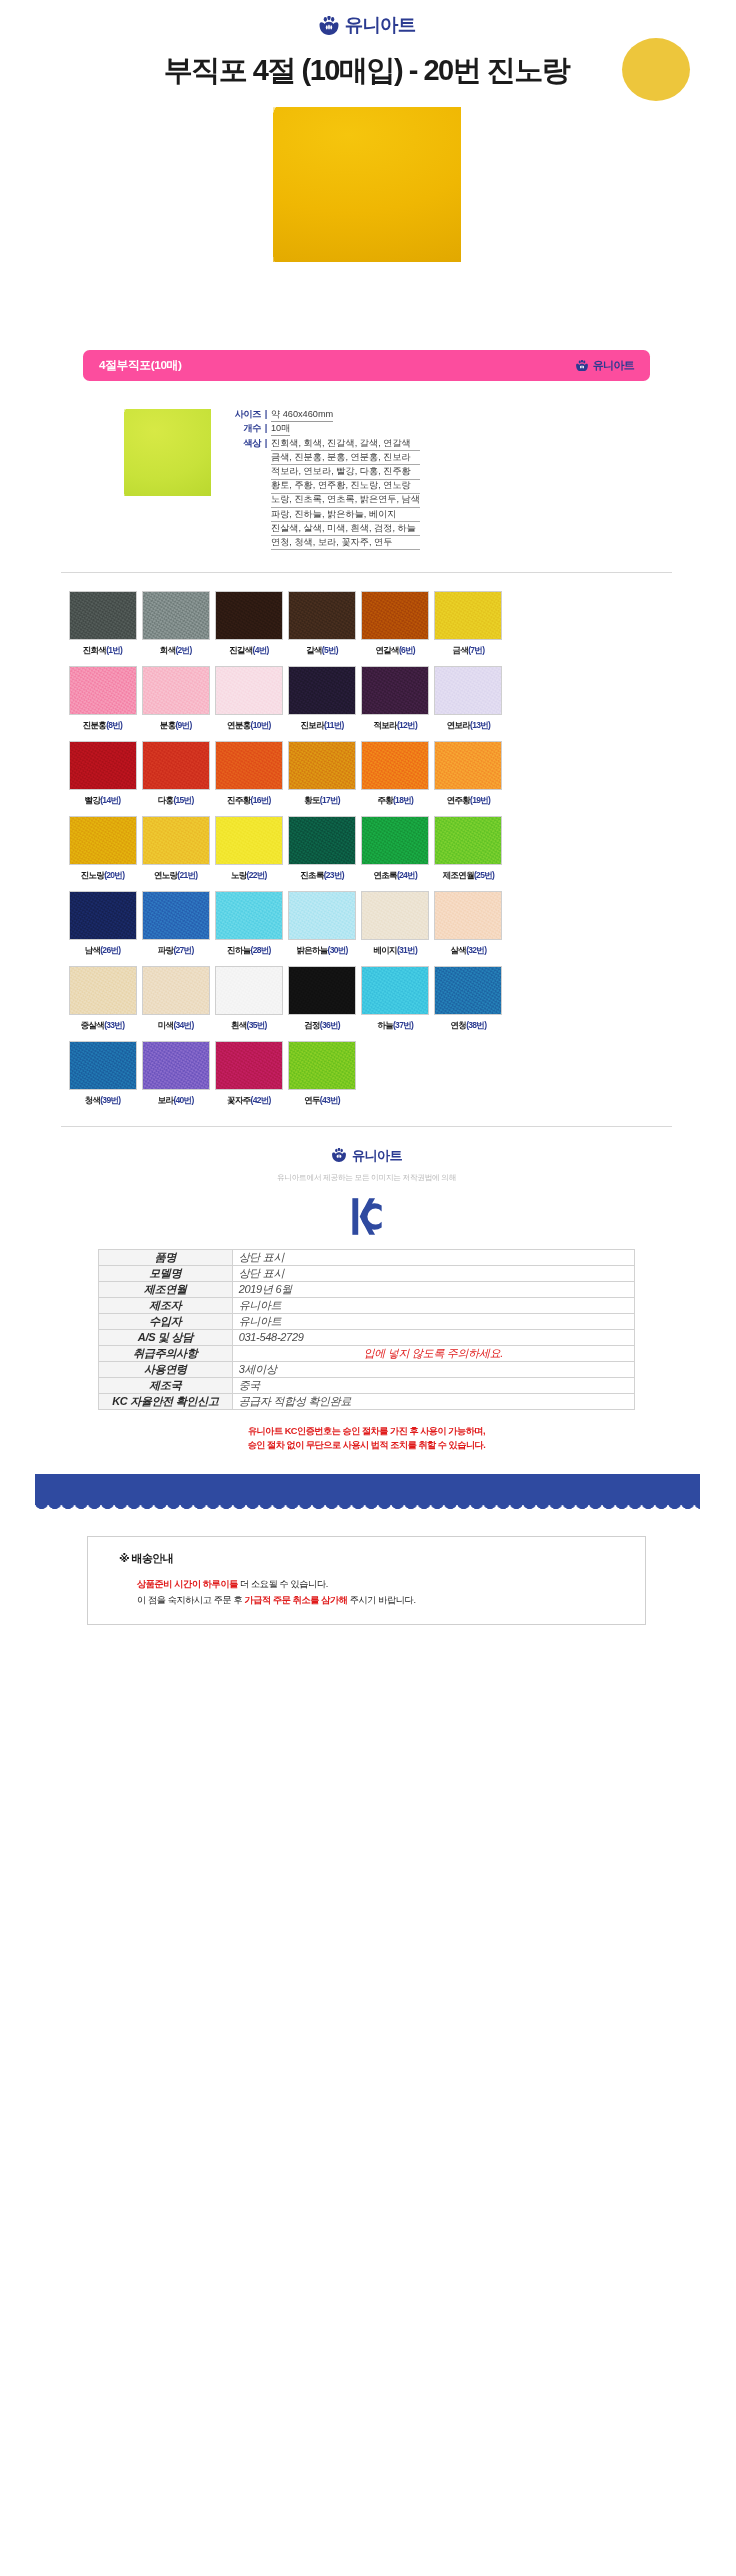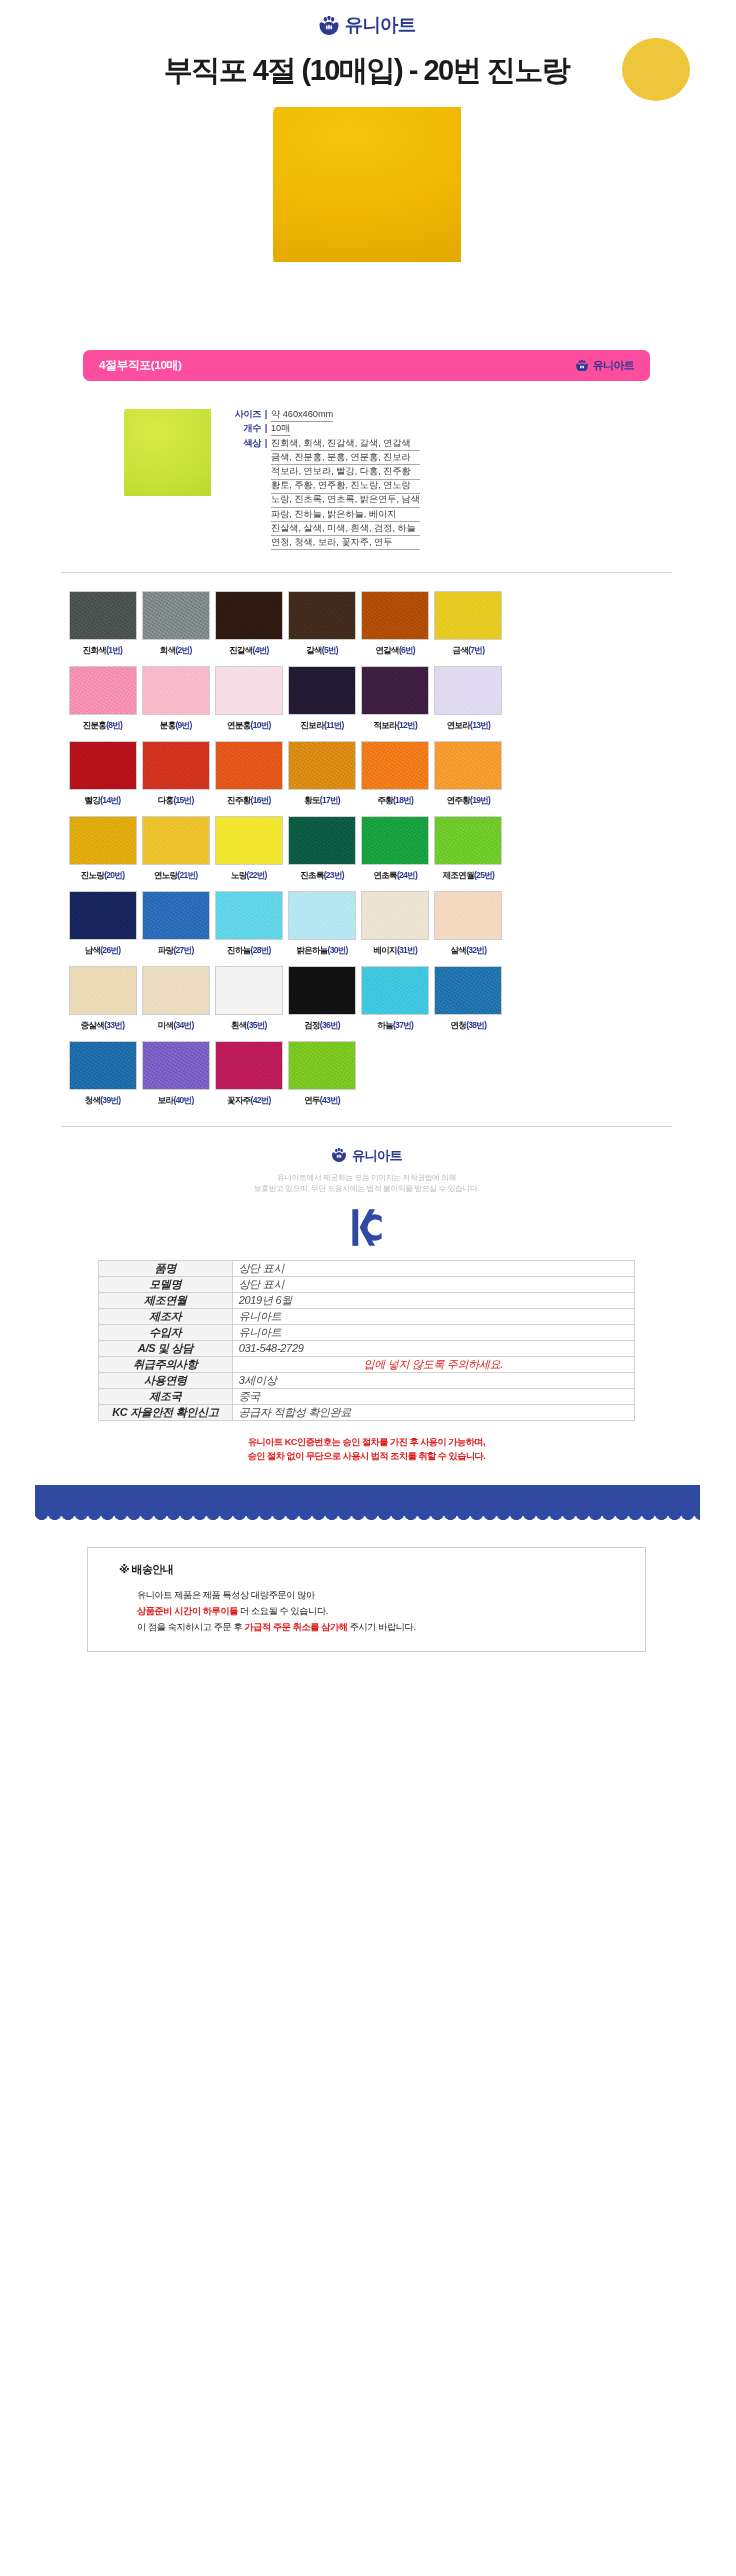--- a/index.html
+++ b/index.html
@@ -397,21 +397,20 @@
         <ellipse cx="40" cy="9" rx="4.5" ry="6.5" fill="#2b3b91"></ellipse>
         <path d="M4 24 C4 14 14 16 18 22 C22 14 38 14 42 22 C46 16 56 14 56 24 C56 42 44 52 30 52 C16 52 4 42 4 24 Z" fill="#2b3b91"></path>
         <ellipse cx="24" cy="31" rx="2.6" ry="6" fill="#ffffff"></ellipse>
         <ellipse cx="30" cy="30" rx="2.6" ry="7" fill="#ffffff"></ellipse>
         <ellipse cx="36" cy="31" rx="2.6" ry="6" fill="#ffffff"></ellipse>
       </svg>
       <span class="brand-name">유니아트</span>
     </div>
     <div class="copy-text">
       <div>유니아트에서 제공하는 모든 이미지는 저작권법에 의해</div>
-      <div>보호받고 있으며, 무단 도용시에는 법적 불이익을 받으실 수 있습니다.</div>
     </div>
   </div>
 
   <div class="kc-mark">
     <svg width="34" height="41" viewBox="0 0 46 56">
       <rect x="3" y="3" width="8" height="50" fill="#2f4aa0"></rect>
       <path d="M13 28 L26 3 L34 3 L20 28 L34 53 L26 53 Z" fill="#2f4aa0"></path>
       <path d="M43 13 A18 18 0 1 0 43 43 L43 35 A11 11 0 1 1 43 21 Z" fill="#2f4aa0"></path>
     </svg>
   </div>
@@ -467,21 +466,20 @@
   </div>
 
   <div class="scallop-wrap">
     <div class="scallop-bar"></div>
     <div class="scallop-teeth"></div>
   </div>
 
   <div class="ship-box">
     <div class="ship-title">※ 배송안내</div>
     <div class="ship-lines">
-      <div>유니아트 제품은 제품 특성상 대량주문이 많아</div>
       <div>
         <span class="red">상품준비 시간이 하루이틀</span><span> 더 소요될 수 있습니다.</span>
       </div>
       <div>
         <span>이 점을 숙지하시고 주문 후 </span><span class="red">가급적 주문 취소를 삼가해</span><span> 주시기 바랍니다.</span>
       </div>
     </div>
   </div>
 
   <div class="bottom-pad"></div>

